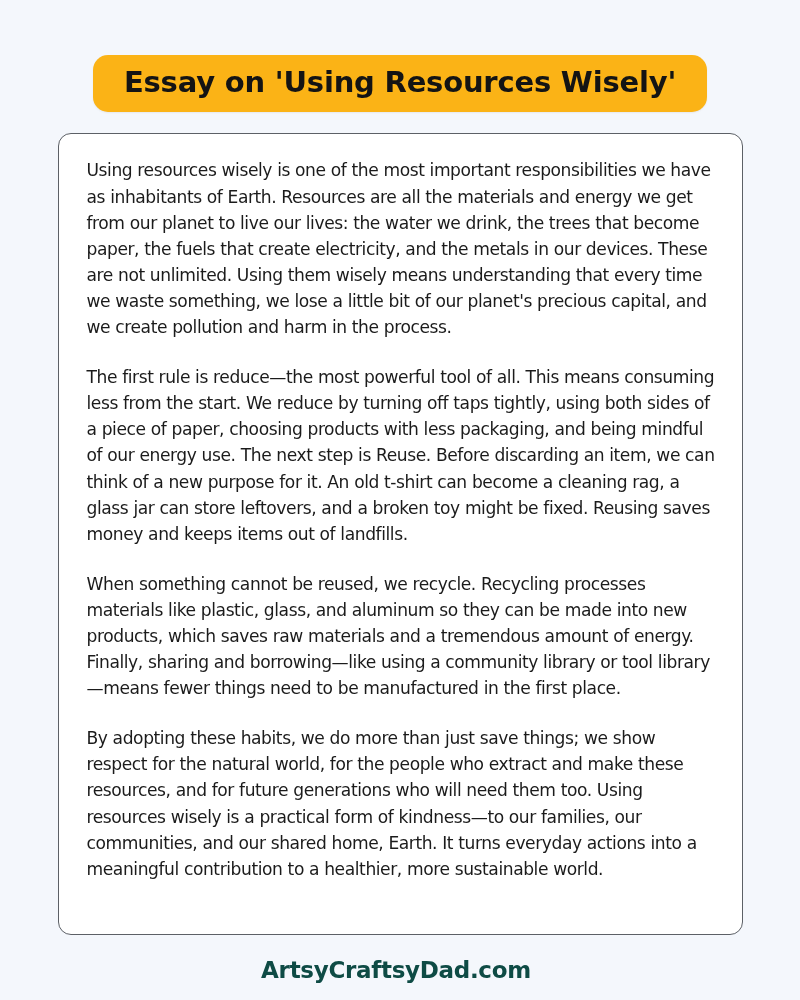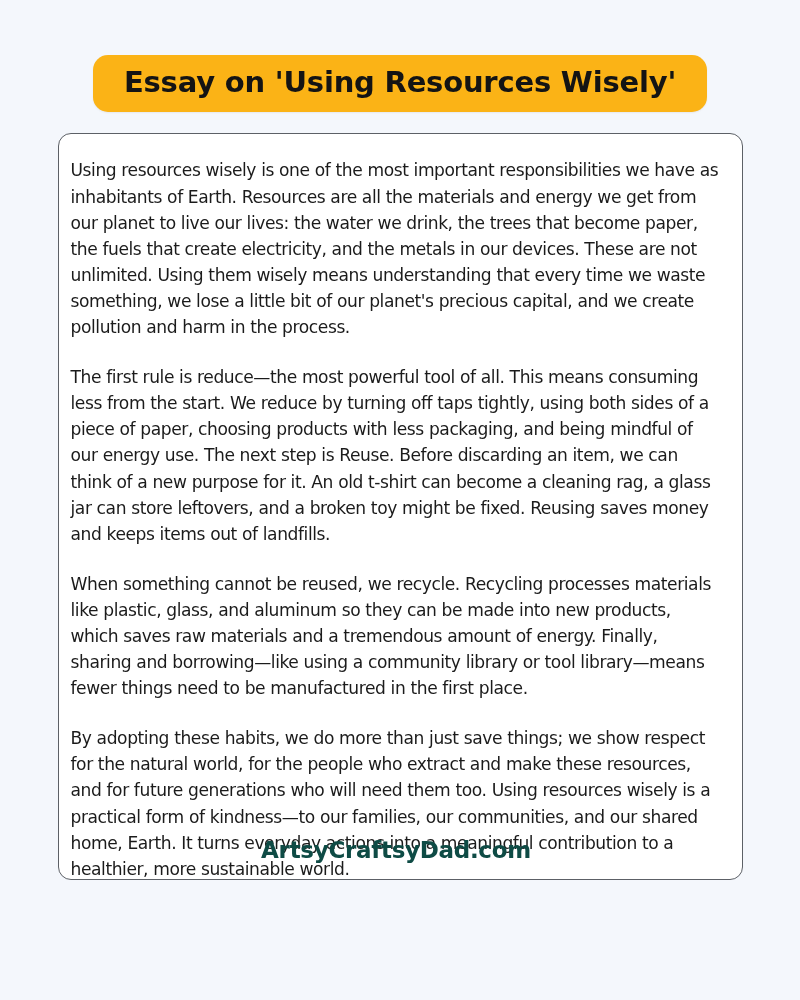--- a/index.html
+++ b/index.html
@@ -12,21 +12,21 @@
     width: 800px;
     height: 1000px;
     background: #f4f7fc;
     font-family: "Liberation Sans", sans-serif;
     overflow: hidden;
   }
 
   .page {
     position: relative;
     width: 800px;
-    height: 880px;
+    height: 1000px;
     background: #f4f7fc;
     display: flex;
     flex-direction: column;
     align-items: center;
   }
 
   
   .title-banner {
     margin-top: 55px;
     background: #fbb316;
@@ -60,21 +60,21 @@
 
   .essay-body {
     padding-left: 0px;
   }
 
   .paragraph {
     font-family: "DejaVu Sans", sans-serif;
     font-size: 17.1px;
     line-height: 26.1px;
     color: #1b1b1b;
-    margin: 0 0 24px 0;
+    margin: 0 0 24px 16px;
     letter-spacing: -0.42px;
     word-spacing: 0.1px;
     text-align: left;
   }
   .paragraph:last-child {
     margin-bottom: 0;
   }
 
   
   .footer {

